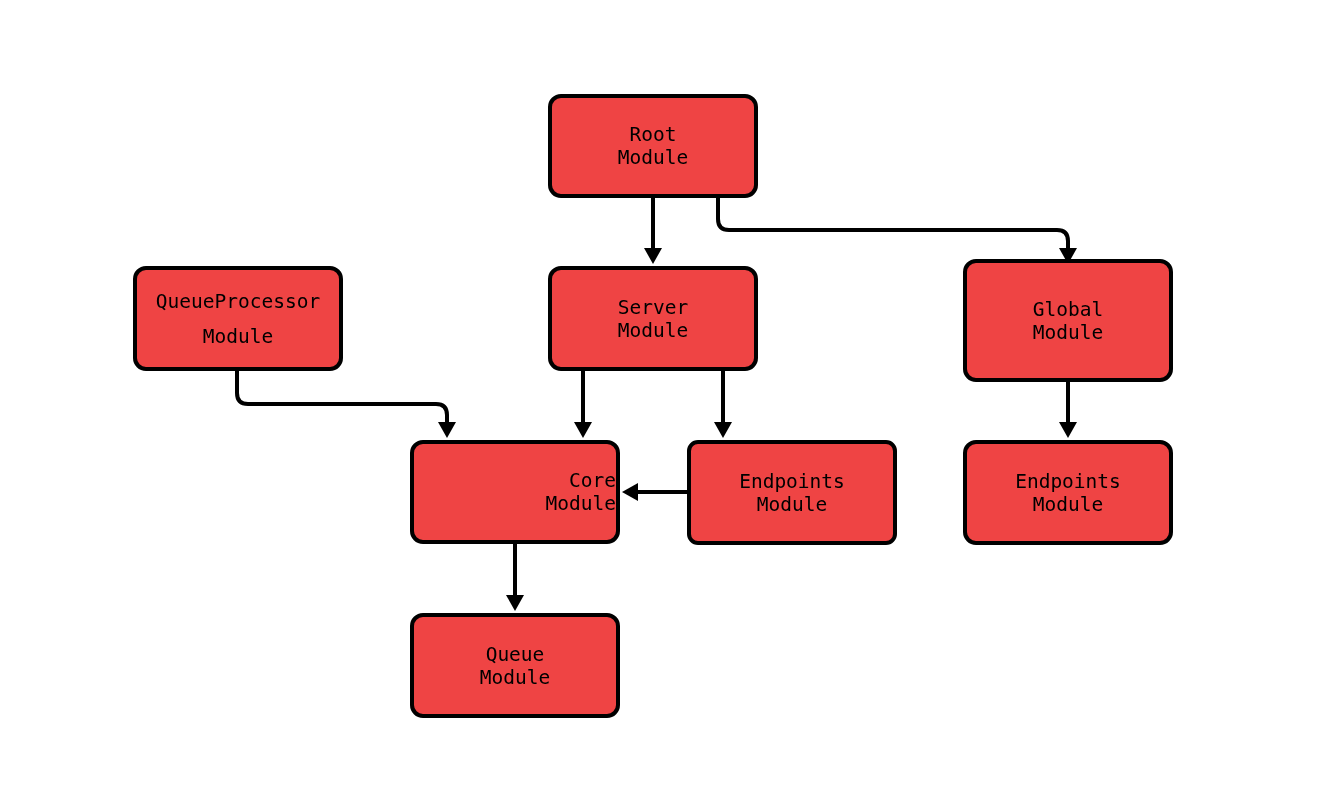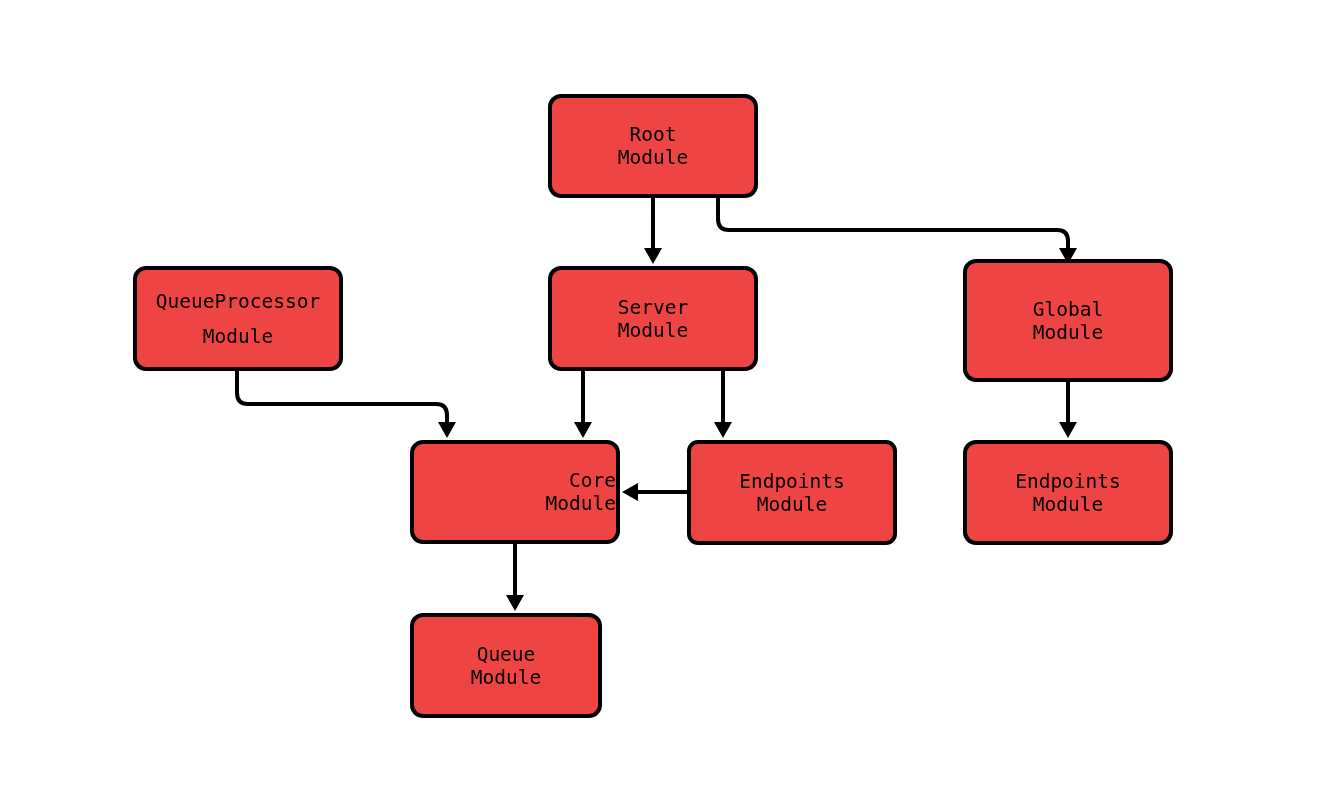--- a/index.html
+++ b/index.html
@@ -125,18 +125,18 @@
   <div class="node" style="left:687px; top:440px; width:210px; height:105px;border-radius:11px;">
     <div class="node-line">Endpoints</div>
     <div class="node-line">Module</div>
   </div>
 
   <div class="node" style="left:963px; top:440px; width:210px; height:105px;">
     <div class="node-line">Endpoints</div>
     <div class="node-line">Module</div>
   </div>
 
-  <div class="node" style="left:410px; top:613px; width:192px; height:105px;">
+  <div class="node" style="left:410px; top:613px; width:210px; height:105px;">
     <div class="node-line">Queue</div>
     <div class="node-line">Module</div>
   </div>
 
 </div>
 
 </body></html>

